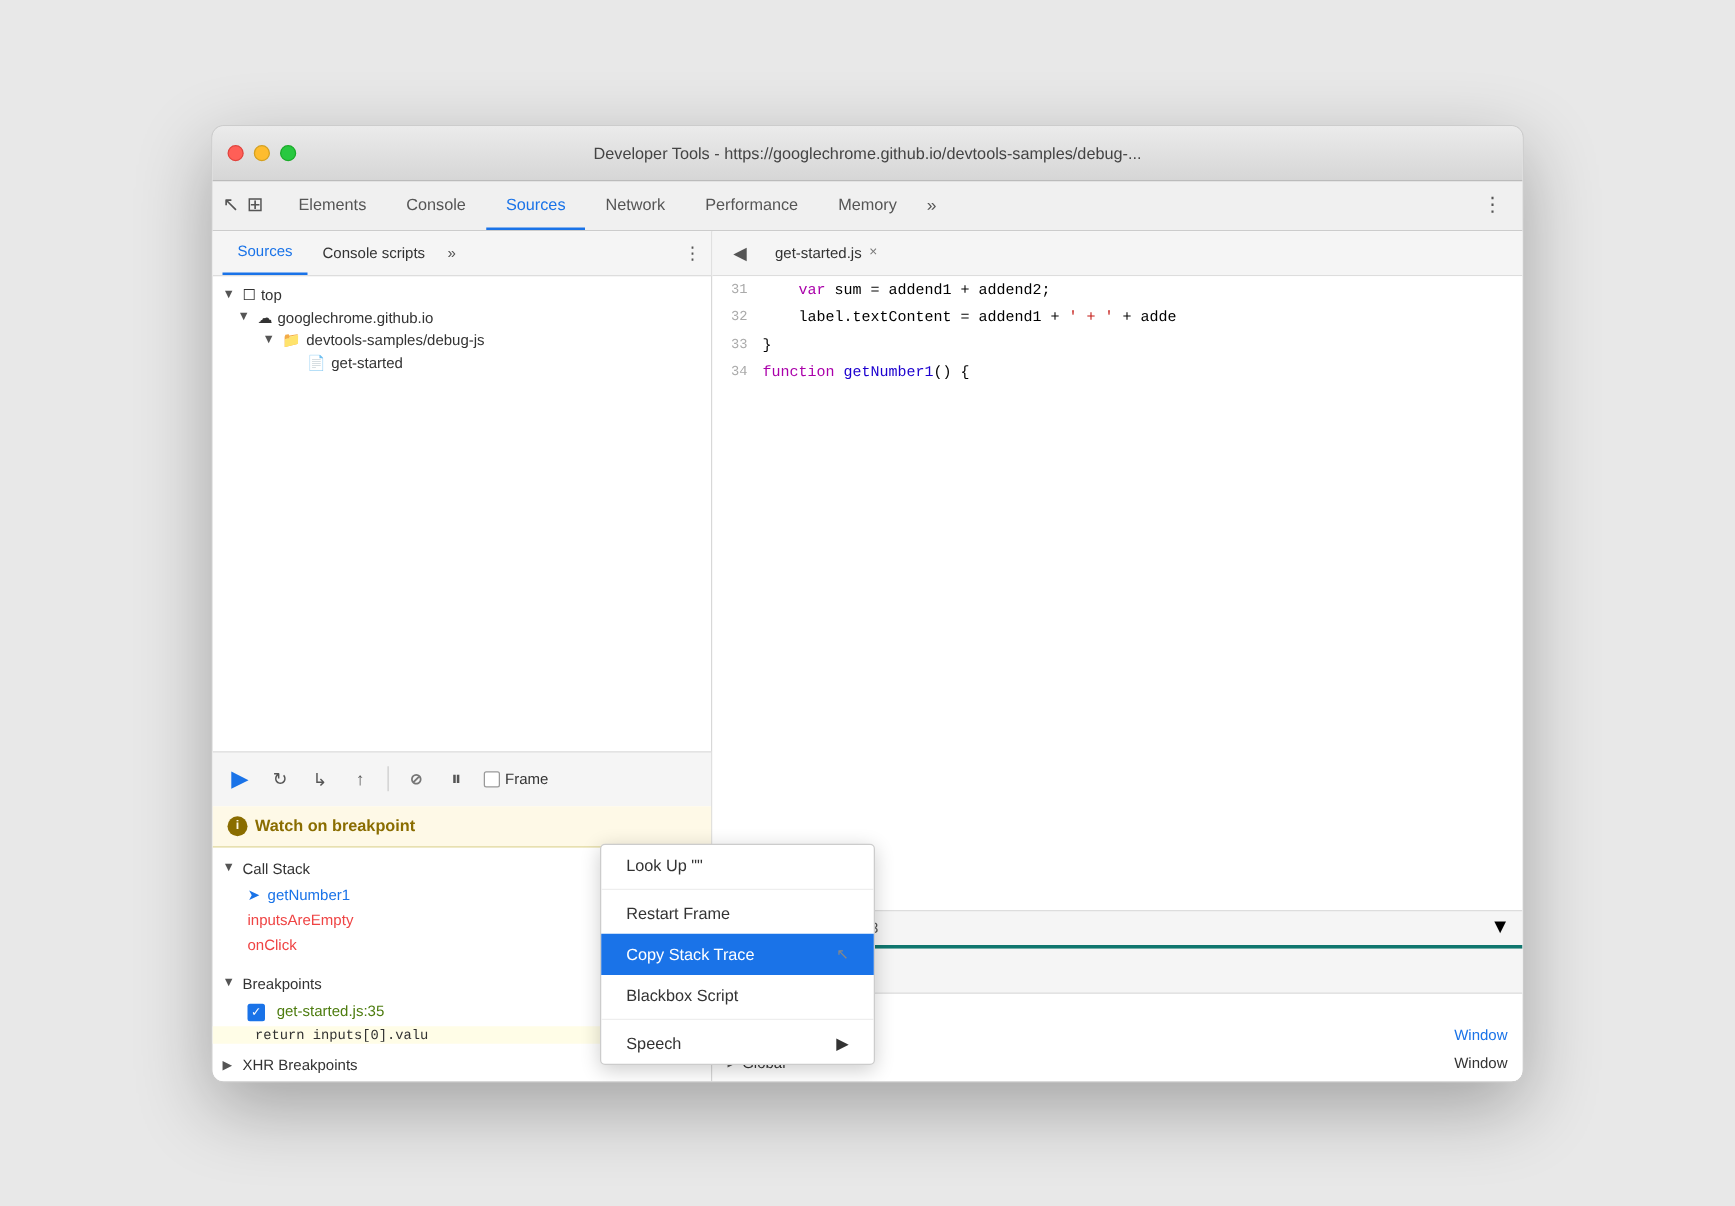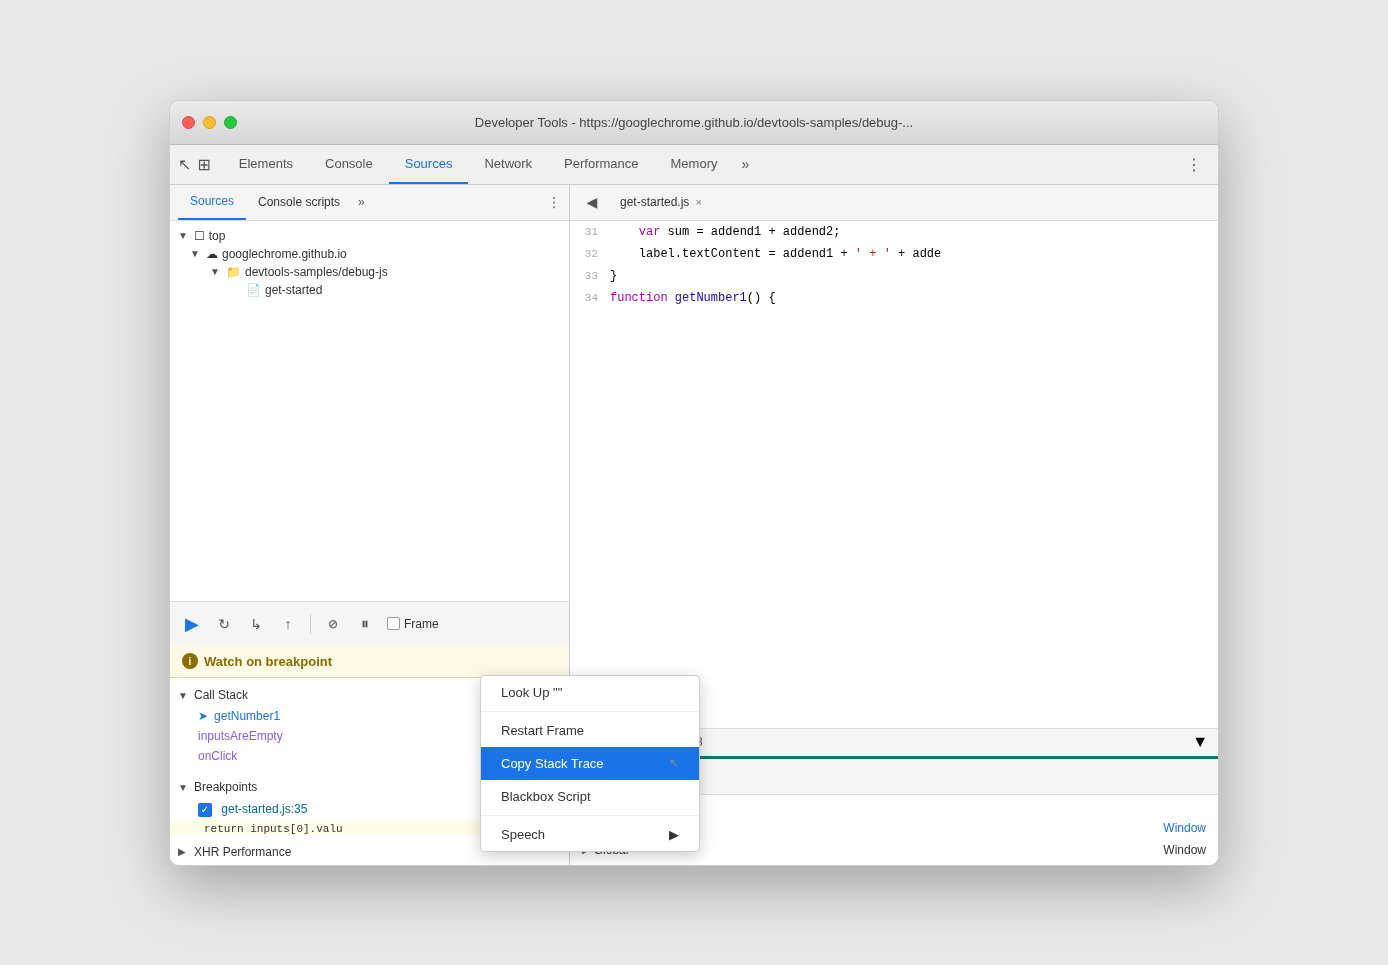--- a/index.html
+++ b/index.html
@@ -225,21 +225,21 @@
       gap: 4px;
       padding: 4px 8px;
       font-size: 12px;
       color: #333;
       font-weight: 500;
       cursor: pointer;
     }
     .callstack-item {
       padding: 3px 8px 3px 28px;
       font-size: 12px;
-      color: #8b5cf6;
+      color: #ef4444;
       cursor: pointer;
       display: flex;
       align-items: center;
       gap: 6px;
     }
     .callstack-item.active-frame { color: #1a73e8; }
     .blue-arrow { color: #1a73e8; font-size: 12px; }
     
     .breakpoints-section { padding: 4px 0; }
     .bp-item {
@@ -252,21 +252,21 @@
       height: 14px;
       background: #1a73e8;
       border-radius: 2px;
       display: inline-flex;
       align-items: center;
       justify-content: center;
       color: #fff;
       font-size: 10px;
       margin-right: 6px;
     }
-    .bp-label { color: #0369a1; font-size: 12px; }
+    .bp-label { color: #4d7c0f; font-size: 12px; }
     .bp-code {
       font-family: 'Courier New', monospace;
       font-size: 11px;
       color: #333;
       padding-left: 34px;
       padding-top: 2px;
       background: #fffde7;
     }
     .xhr-section {
       display: flex;
@@ -565,21 +565,21 @@
             <span class="bp-checkbox">✓</span>
             <span class="bp-label">get-started.js:35</span>
           </div>
           <div class="bp-code">
             <span>return inputs[0].valu</span>
           </div>
         </div>
 
         <div class="xhr-section">
           <span class="tree-arrow">▶</span>
-          <span>XHR Performance</span>
+          <span>XHR Breakpoints</span>
         </div>
       </div>
 
       <div class="right-panel">
 
         <div class="code-header">
           <div class="code-tab-btn">◀</div>
           <div class="code-tab">
             <span>get-started.js</span>
             <span class="code-tab-close">×</span>

